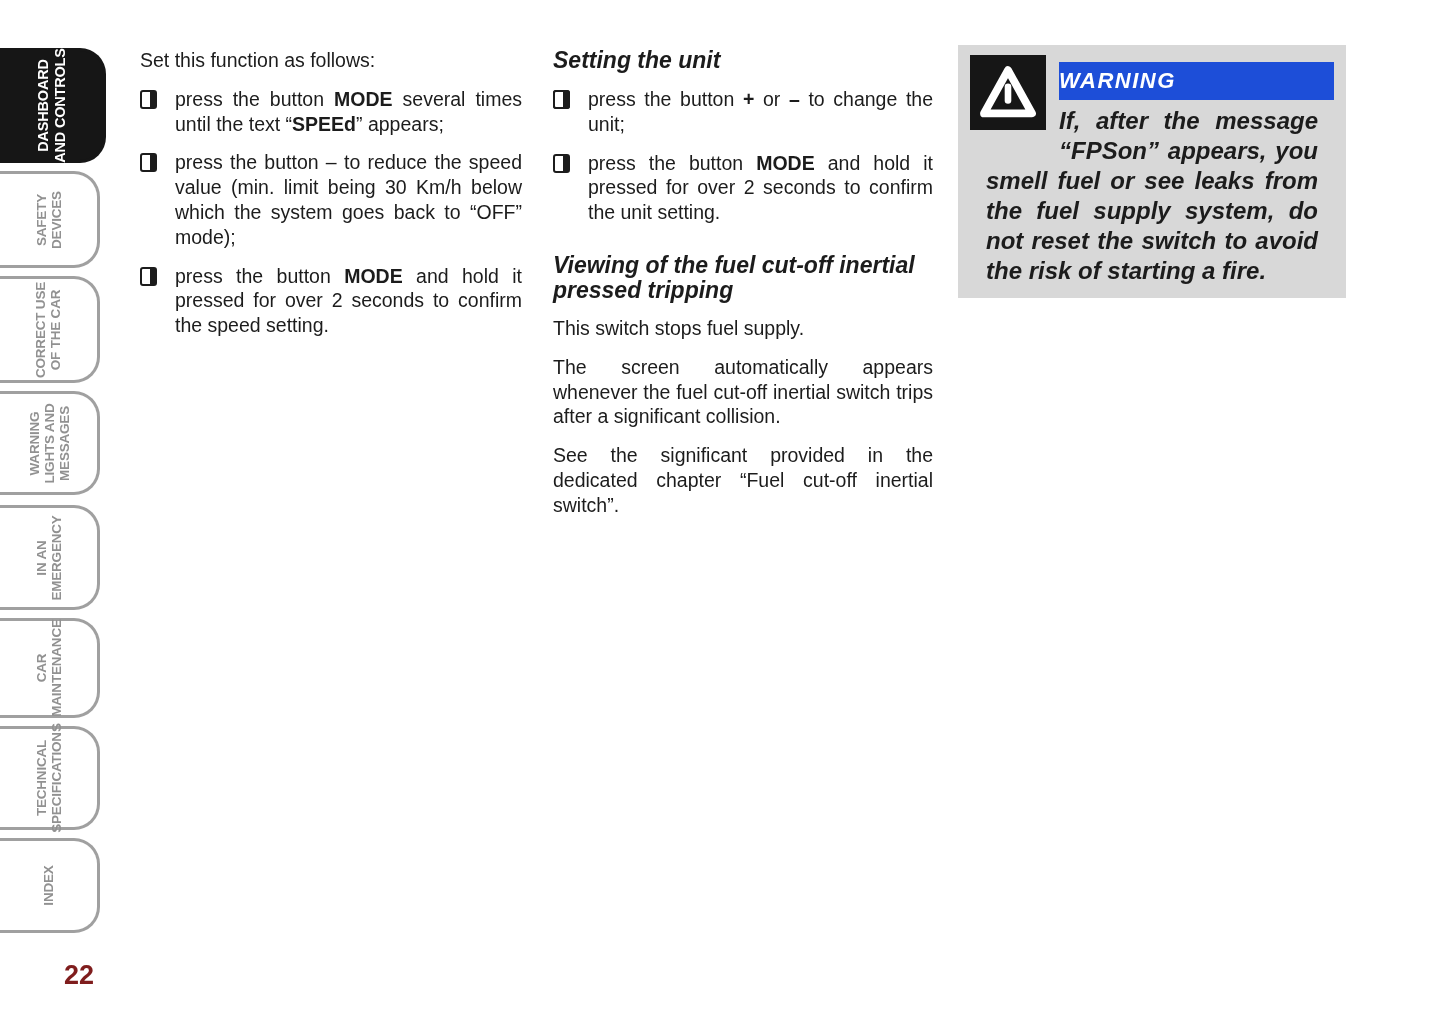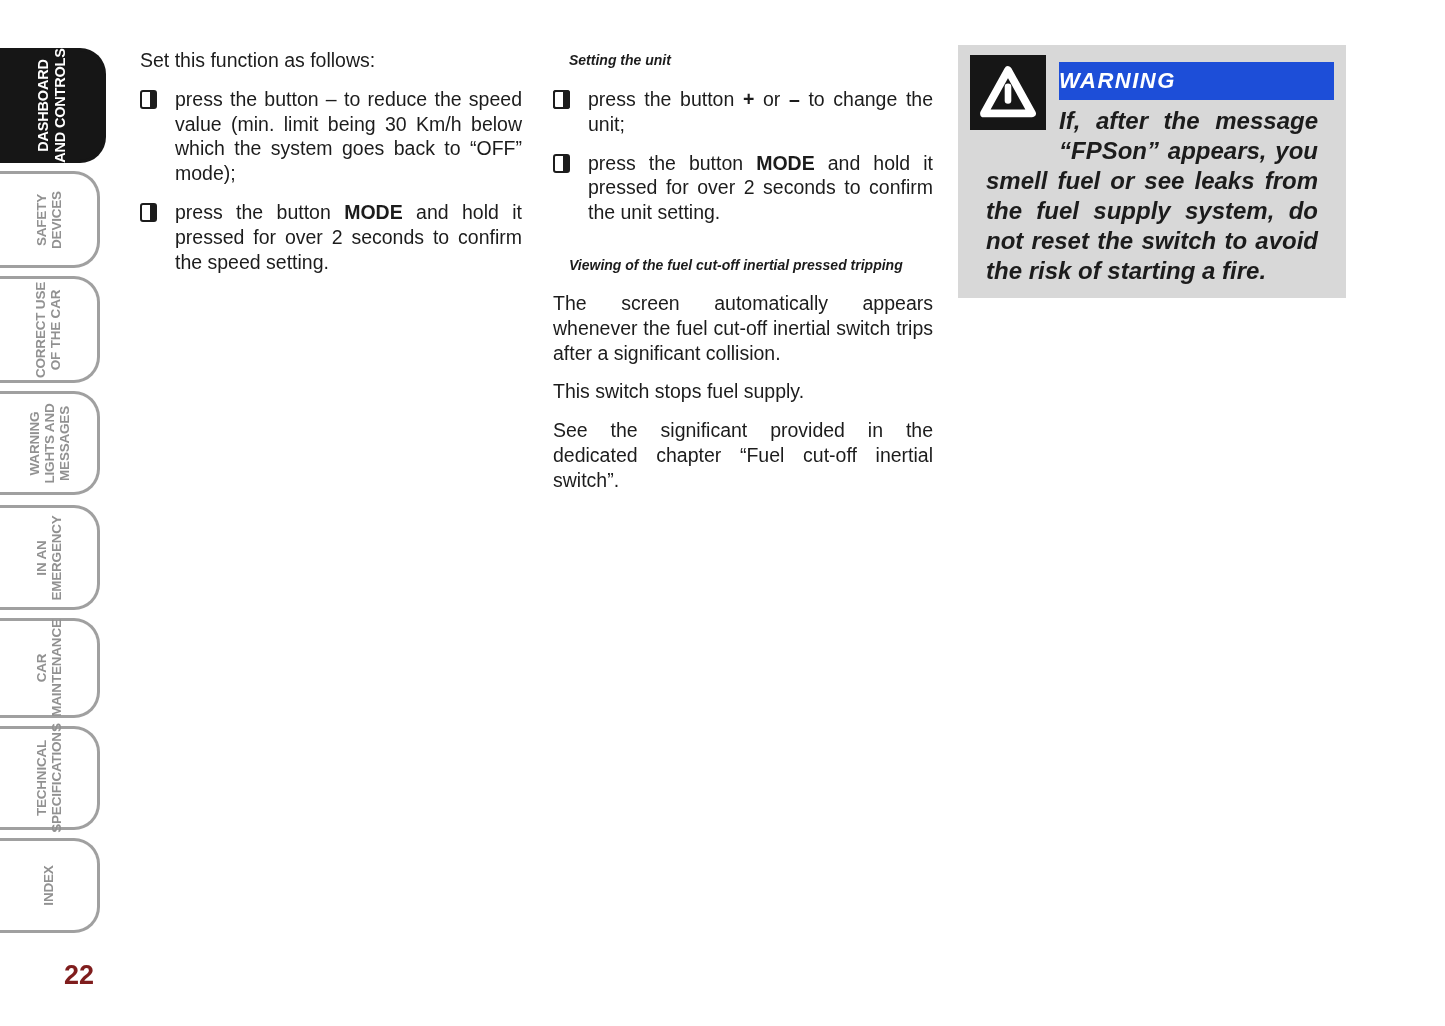--- a/index.html
+++ b/index.html
@@ -40,23 +40,23 @@
     font-size: 27px; font-weight: 700; color: #7f1d1d;
   }
 
   
   .col { position: absolute; top: 48px; font-size: 19.5px; line-height: 24.8px; }
   .col-speed { left: 140px; width: 382px; }
   .col-unit  { left: 553px; width: 380px; }
 
   .body-par { margin: 0 0 14px; text-align: justify; }
   .section-heading {
-    font-size: 14px; line-height: 25px;
+    font-size: 23px; line-height: 25px;
     font-weight: 700; font-style: italic;
-    margin: 0 16px 13px;
+    margin: 0 0 13px;
   }
   .heading-gap { margin-top: 28px; }
 
   ul.checklist { list-style: none; margin: 0 0 2px; padding: 0; }
   ul.checklist li { position: relative; padding-left: 35px; margin: 0 0 14px; text-align: justify; }
   .bullet-icon {
     position: absolute; left: 0; top: 3px;
     width: 17px; height: 19px;
     border: 2.5px solid #1c1c1c; border-right-width: 7px;
     border-radius: 3px;
@@ -133,20 +133,24 @@
   </div>
 </nav>
 
 <div class="page-number">22</div>
 
 <section class="col col-speed">
   <p class="body-par">Set this function as follows:</p>
   <ul class="checklist">
     <li>
       <span class="bullet-icon"></span>
+      <span class="li-text"><span>press the button </span><b>MODE</b><span> several times until the text “</span><b>SPEEd</b><span>” appears;</span></span>
+    </li>
+    <li>
+      <span class="bullet-icon"></span>
       <span class="li-text"><span>press the button – to reduce the speed value (min. limit being 30 Km/h below which the system goes back to “OFF” mode);</span></span>
     </li>
     <li>
       <span class="bullet-icon"></span>
       <span class="li-text"><span>press the button </span><b>MODE</b><span> and hold it pressed for over 2 seconds to confirm the speed setting.</span></span>
     </li>
   </ul>
 </section>
 
 <section class="col col-unit">
@@ -158,22 +162,22 @@
     <li>
       <span class="bullet-icon"></span>
       <span class="li-text"><span>press the button </span><b>+</b><span> or </span><b>–</b><span> to change the unit;</span></span>
     </li>
     <li>
       <span class="bullet-icon"></span>
       <span class="li-text"><span>press the button </span><b>MODE</b><span> and hold it pressed for over 2 seconds to confirm the unit setting.</span></span>
     </li>
   </ul>
   <h3 class="section-heading heading-gap">Viewing of the fuel cut-off inertial pressed tripping</h3>
+  <p class="body-par">This switch stops fuel supply.</p>
   <p class="body-par">The screen automatically appears whenever the fuel cut-off inertial switch trips after a significant collision.</p>
-  <p class="body-par">This switch stops fuel supply.</p>
   <p class="body-par">See the significant provided in the dedicated chapter “Fuel cut-off inertial switch”.</p>
 </section>
 
 <aside class="warning-box">
   <div class="warning-icon">
     <svg width="62" height="60" viewBox="0 0 100 100" aria-hidden="true">
       <path d="M50 12 L90 84 L10 84 Z" fill="none" stroke="#ffffff" stroke-width="13" stroke-linejoin="round"></path>
       <rect x="44.5" y="34" width="11" height="34" rx="5.5" fill="#ffffff"></rect>
     </svg>
   </div>

